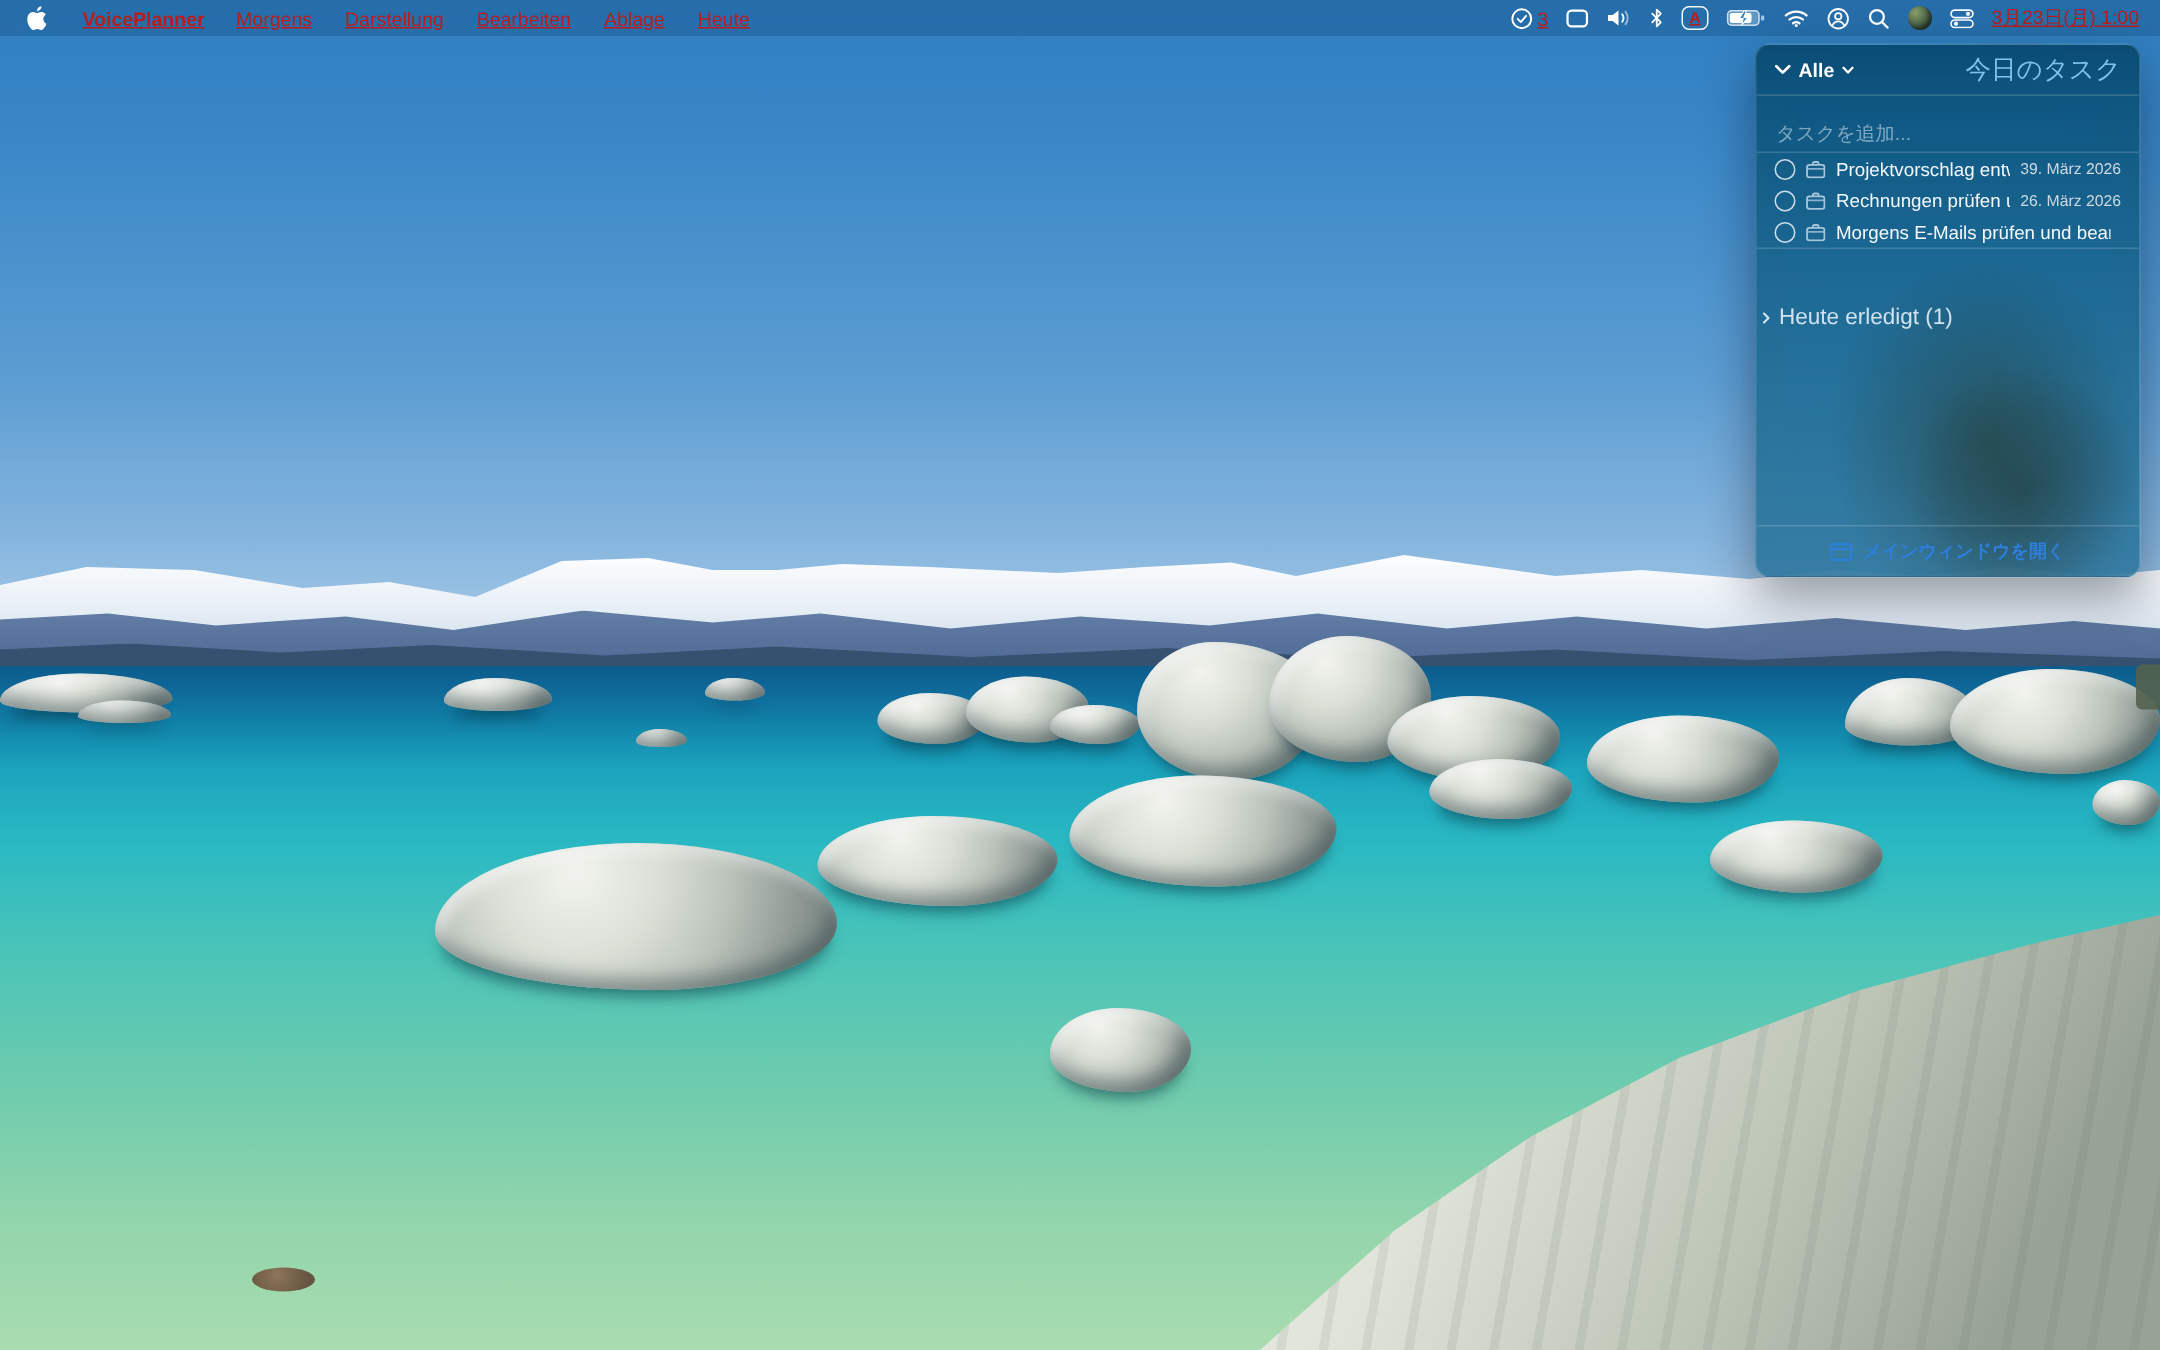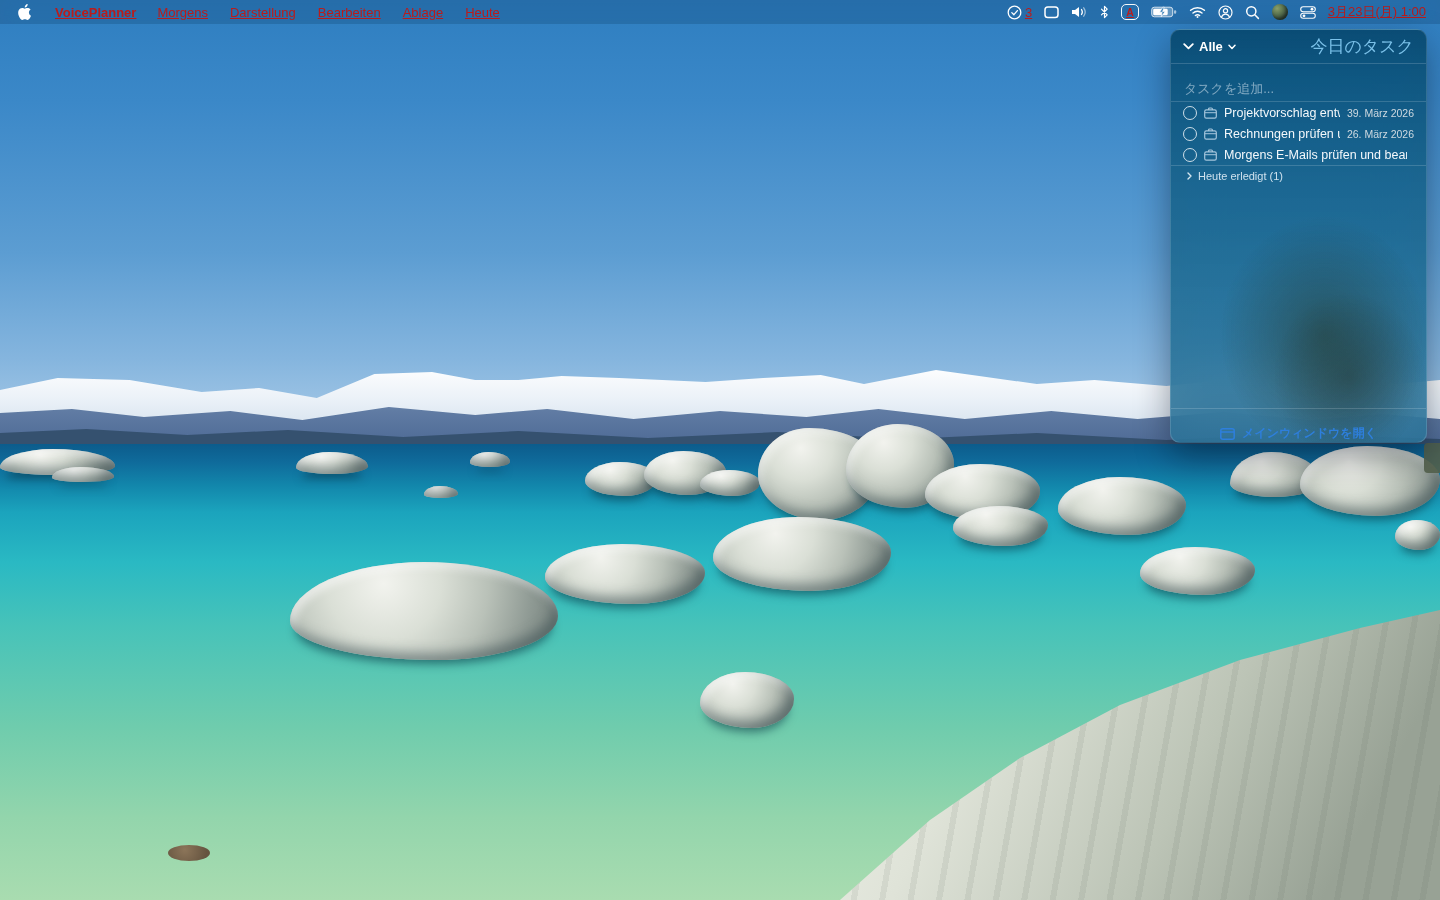--- a/index.html
+++ b/index.html
@@ -55,44 +55,44 @@
   .mb-icon { display:flex; align-items:center; gap:3px; }
   .mb-icon svg { display:block; }
   .input-badge { border:1.4px solid rgba(255,255,255,.95); border-radius:5px; font-size:10.5px; font-weight:600;
     padding:0 4px; line-height:13px; height:16px; display:flex; align-items:center; }
   .app-circle { width:16px; height:16px; border-radius:50%;
     background:radial-gradient(circle at 32% 28%, #8aa06a 0%, #59714f 40%, #3a4f40 70%, #22332b 100%);
     box-shadow:inset -2px -2px 3px rgba(0,0,0,.4); }
   .clock { font-size:13px; white-space:nowrap; }
 
   
-  #panel { position:absolute; left:1170px; top:29px; width:257px; height:414px; border-radius:10px;
+  #panel { position:absolute; left:1170px; top:29px; width:257px; height:356px; border-radius:10px;
     background:
       radial-gradient(ellipse 150px 170px at 60% 74%, rgba(38,58,46,.55), transparent 70%),
       radial-gradient(ellipse 110px 120px at 70% 84%, rgba(28,44,40,.45), transparent 70%),
       linear-gradient(180deg, rgba(8,72,110,.93) 0%, rgba(13,82,120,.90) 12%, rgba(22,95,133,.86) 38%, rgba(30,105,142,.84) 65%, rgba(40,113,150,.84) 100%);
     backdrop-filter:blur(24px) saturate(1.3);
     border:1px solid rgba(255,255,255,.14);
     box-shadow:0 14px 34px rgba(0,10,25,.40);
     display:flex; flex-direction:column; color:#f2f7fa; overflow:hidden; }
   .sep { height:1px; background:rgba(255,255,255,.16); flex:none; }
   .panel-header { height:33px; flex:none; display:flex; align-items:center; padding:0 12px; }
   .filter { display:flex; align-items:center; gap:5px; font-size:13px; font-weight:600; color:#fff; }
   .header-right { margin-left:auto; font-size:17px; color:#7cc2ea; }
   .add-task { height:25px; flex:none; display:flex; align-items:center; padding:0 13px;
     font-size:13px; color:rgba(218,232,242,.55);margin-top:12px; }
   .task-list { flex:none; }
   .task-row { height:21px; display:flex; align-items:center; padding:0 12px; gap:7px; }
   .task-check { width:14px; height:14px; border:1.4px solid rgba(255,255,255,.78); border-radius:50%; flex:none; }
   .task-title { font-size:12.5px; color:#f4f8fb; white-space:nowrap; overflow:hidden; flex:1; }
   .task-date { font-size:10.5px; color:#ced9e0; white-space:nowrap; }
-  .completed-row { height:19px; flex:none; display:flex; align-items:center; gap:6px; padding:0 16px;
-    font-size:11px; color:rgba(232,243,250,.88); }
+  .completed-row { height:19px; flex:none; display:flex; align-items:center; gap:6px; padding:0 4px;
+    font-size:15px; color:rgba(232,243,250,.88);margin-top:36px; }
   .panel-spacer { flex:1; }
-  .panel-footer { height:33px; flex:none; display:flex; align-items:flex-end; justify-content:center; }
+  .panel-footer { height:33px; flex:none; display:flex; align-items:center; justify-content:center; }
   .open-main { display:flex; align-items:center; gap:7px; background:none; border:none; cursor:pointer;
     font-family:inherit; font-size:12px; font-weight:600; color:#2e7fdd; }
 </style>
 </head>
 <body>
 
 <div id="wallpaper">
   <div class="sky"></div>
   <div class="mtn mtn-snow"></div>
   <div class="mtn mtn-rock"></div>

